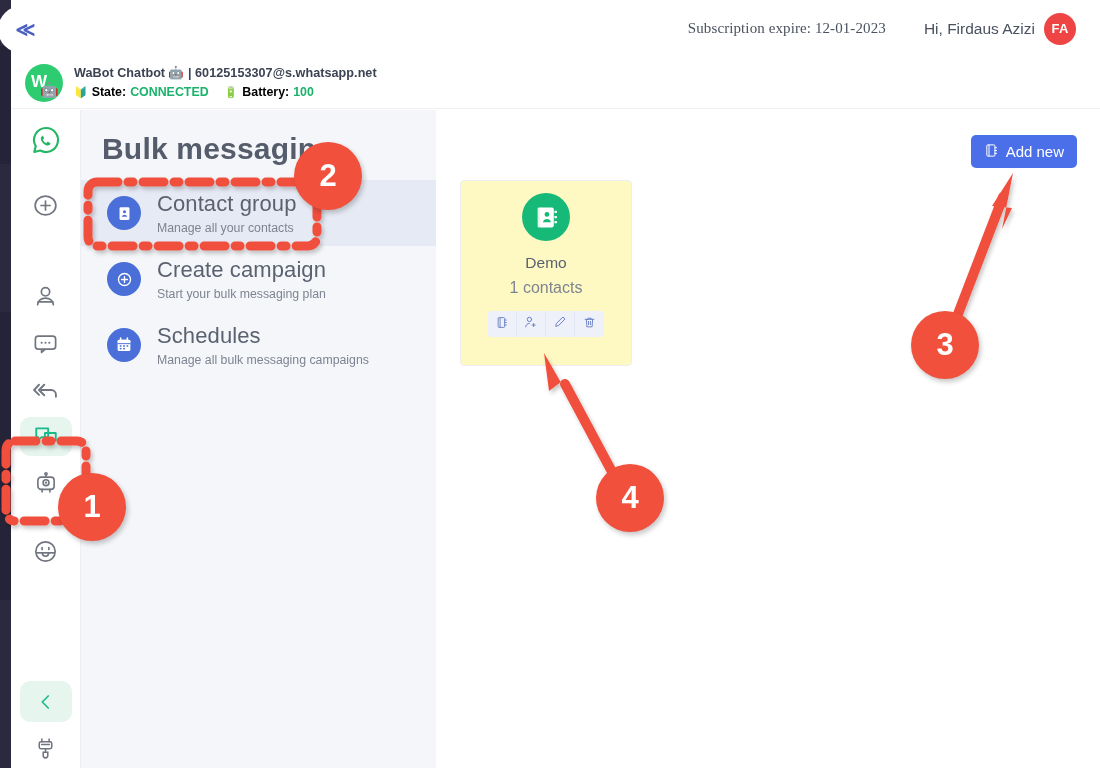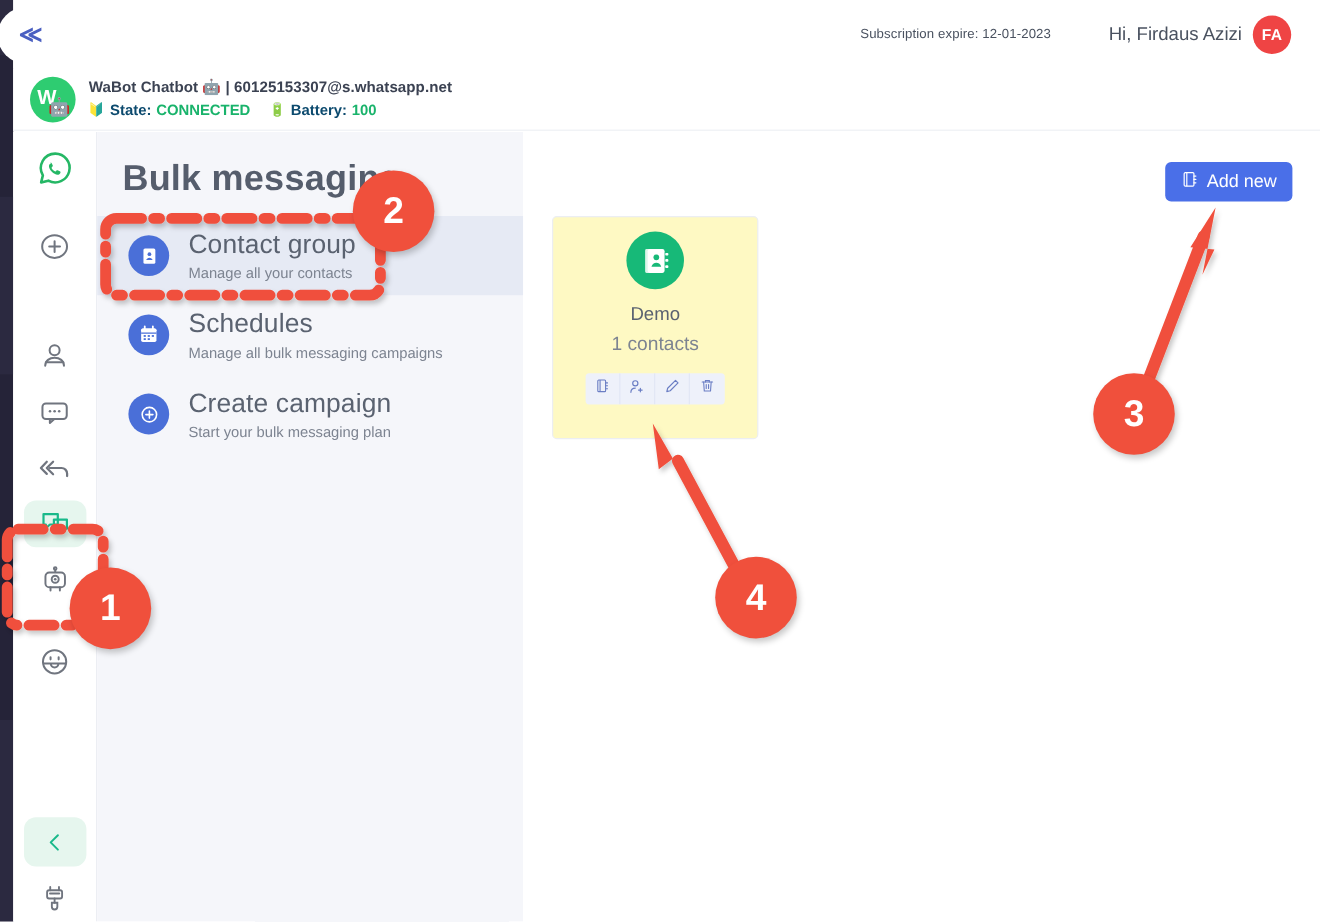--- a/index.html
+++ b/index.html
@@ -21,22 +21,22 @@
   .dark-rail .seg3 { position:absolute; top:600px; left:0; width:11px; height:168px; background:#2b2940; }
 
   
   .topbar {
     position: absolute; left: 11px; top: 0; right: 0; height: 57px;
     background:#ffffff;
     display:flex; align-items:center; justify-content:flex-end;
     padding-right: 24px;
   }
   .sub-expire {
-    font-size: 11px; color:#4a5260; letter-spacing:.1px;
-    margin-right: 48px; white-space:nowrap;
+    font-size: 15px; color:#4a5260; letter-spacing:.1px;
+    margin-right: 38px; white-space:nowrap;font-family:Liberation Serif, serif;
   }
   .greet-wrap { display:flex; align-items:center; gap:9px; }
   .greet-text { font-size:15.5px; color:#4a5260; white-space:nowrap; }
   .avatar-initials {
     width:32px; height:32px; border-radius:50%;
     background:#ef4444; color:#fff;
     display:flex; align-items:center; justify-content:center;
     font-size:13px; font-weight:700; letter-spacing:.3px;
   }
 
@@ -68,21 +68,21 @@
   .acct-avatar .letter {
     color:#ffffff; font-size:17px; font-weight:700;
     position:absolute; left:6px; top:8px;
   }
   .acct-avatar .bot {
     position:absolute; right:4px; bottom:5px; font-size:15px; line-height:1;
   }
   .acct-text { margin-left:11px; line-height:1.33; }
   .acct-line1 { font-size:12.6px; font-weight:700; color:#3b4252; letter-spacing:.05px; }
   .acct-line2 { font-size:12.4px; color:#555d6b; display:flex; align-items:center; gap:4px; margin-top:2px;}
-  .acct-line2 .lbl { font-weight:600; color:#0c4a6e;}
+  .acct-line2 .lbl { font-weight:600; color:#000000;}
   .state-val { color:#19b36b; font-weight:700; }
   .batt-val { color:#19b36b; font-weight:700; }
   .mini-emoji { font-size:11px; }
 
   
   .icon-rail {
     position:absolute; left:11px; top:110px; width:70px; height:658px;
     background:#ffffff; border-right:1px solid #eceef3;
     display:flex; flex-direction:column; align-items:center;
   }
@@ -327,53 +327,53 @@
         <span class="menu-ico">
           <svg width="17" height="17" viewBox="0 0 24 24" fill="none" stroke="#ffffff" stroke-width="1.7">
             <rect x="5" y="3" width="14" height="18" rx="1.8" fill="#ffffff" stroke="none"></rect>
             <circle cx="12" cy="9.6" r="2.2" fill="#4a6fd8" stroke="none"></circle>
             <path d="M8.2 16.6c.5-1.9 2-2.9 3.8-2.9s3.3 1 3.8 2.9z" fill="#4a6fd8" stroke="none"></path>
           </svg>
         </span>
         <span class="menu-texts">
           <span class="menu-title" style="display:block">Contact group</span>
           <span class="menu-sub" style="display:block">Manage all your contacts</span>
+        </span>
+      </div>
+
+      <div class="menu-item">
+        <span class="menu-ico">
+          <svg width="19" height="19" viewBox="0 0 24 24" fill="none" stroke="#ffffff" stroke-width="1.7" stroke-linecap="round">
+            <circle cx="12" cy="12" r="7.6"></circle>
+            <path d="M12 8.3v7.4M8.3 12h7.4"></path>
+          </svg>
+        </span>
+        <span class="menu-texts">
+          <span class="menu-title" style="display:block">Create campaign</span>
+          <span class="menu-sub" style="display:block">Start your bulk messaging plan</span>
         </span>
       </div>
 
       <div class="menu-item">
         <span class="menu-ico">
           <svg width="18" height="18" viewBox="0 0 24 24" fill="none">
             <rect x="3.5" y="5" width="17" height="15" rx="2" fill="#ffffff"></rect>
             <rect x="3.5" y="5" width="17" height="4" rx="2" fill="#ffffff"></rect>
             <path d="M7.5 2.6v3.4M16.5 2.6v3.4" stroke="#ffffff" stroke-width="2" stroke-linecap="round"></path>
             <path d="M3.5 10.2h17" stroke="#4a6fd8" stroke-width="1.3"></path>
             <rect x="6.3" y="12.3" width="2.4" height="2" fill="#4a6fd8"></rect>
             <rect x="10.8" y="12.3" width="2.4" height="2" fill="#4a6fd8"></rect>
             <rect x="15.3" y="12.3" width="2.4" height="2" fill="#4a6fd8"></rect>
             <rect x="6.3" y="15.8" width="2.4" height="2" fill="#4a6fd8"></rect>
             <rect x="10.8" y="15.8" width="2.4" height="2" fill="#4a6fd8"></rect>
           </svg>
         </span>
         <span class="menu-texts">
           <span class="menu-title" style="display:block">Schedules</span>
           <span class="menu-sub" style="display:block">Manage all bulk messaging campaigns</span>
-        </span>
-      </div>
-
-      <div class="menu-item">
-        <span class="menu-ico">
-          <svg width="19" height="19" viewBox="0 0 24 24" fill="none" stroke="#ffffff" stroke-width="1.7" stroke-linecap="round">
-            <circle cx="12" cy="12" r="7.6"></circle>
-            <path d="M12 8.3v7.4M8.3 12h7.4"></path>
-          </svg>
-        </span>
-        <span class="menu-texts">
-          <span class="menu-title" style="display:block">Create campaign</span>
-          <span class="menu-sub" style="display:block">Start your bulk messaging plan</span>
         </span>
       </div>
 
     </div>
   </div>
 
   <div class="main-area">
 
     <button class="addnew-btn">
       <span>

